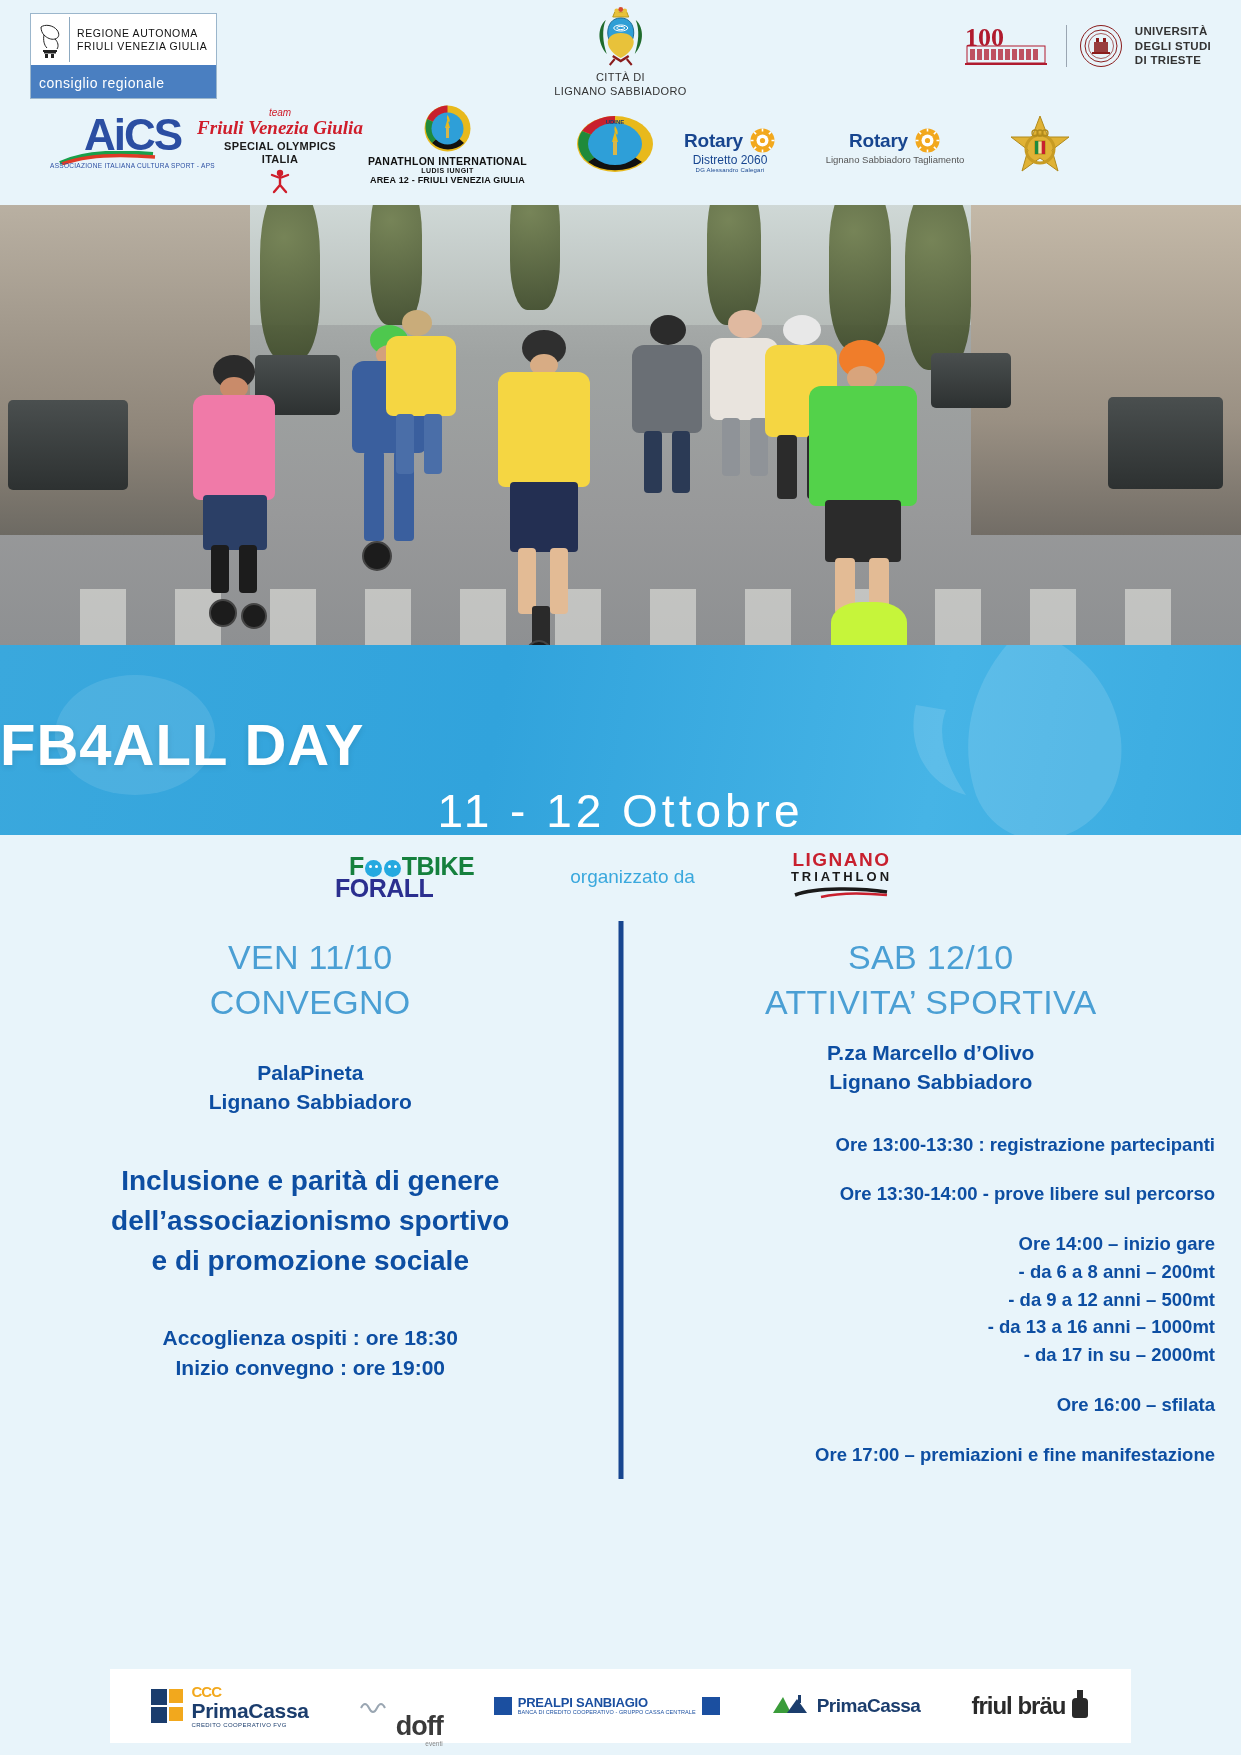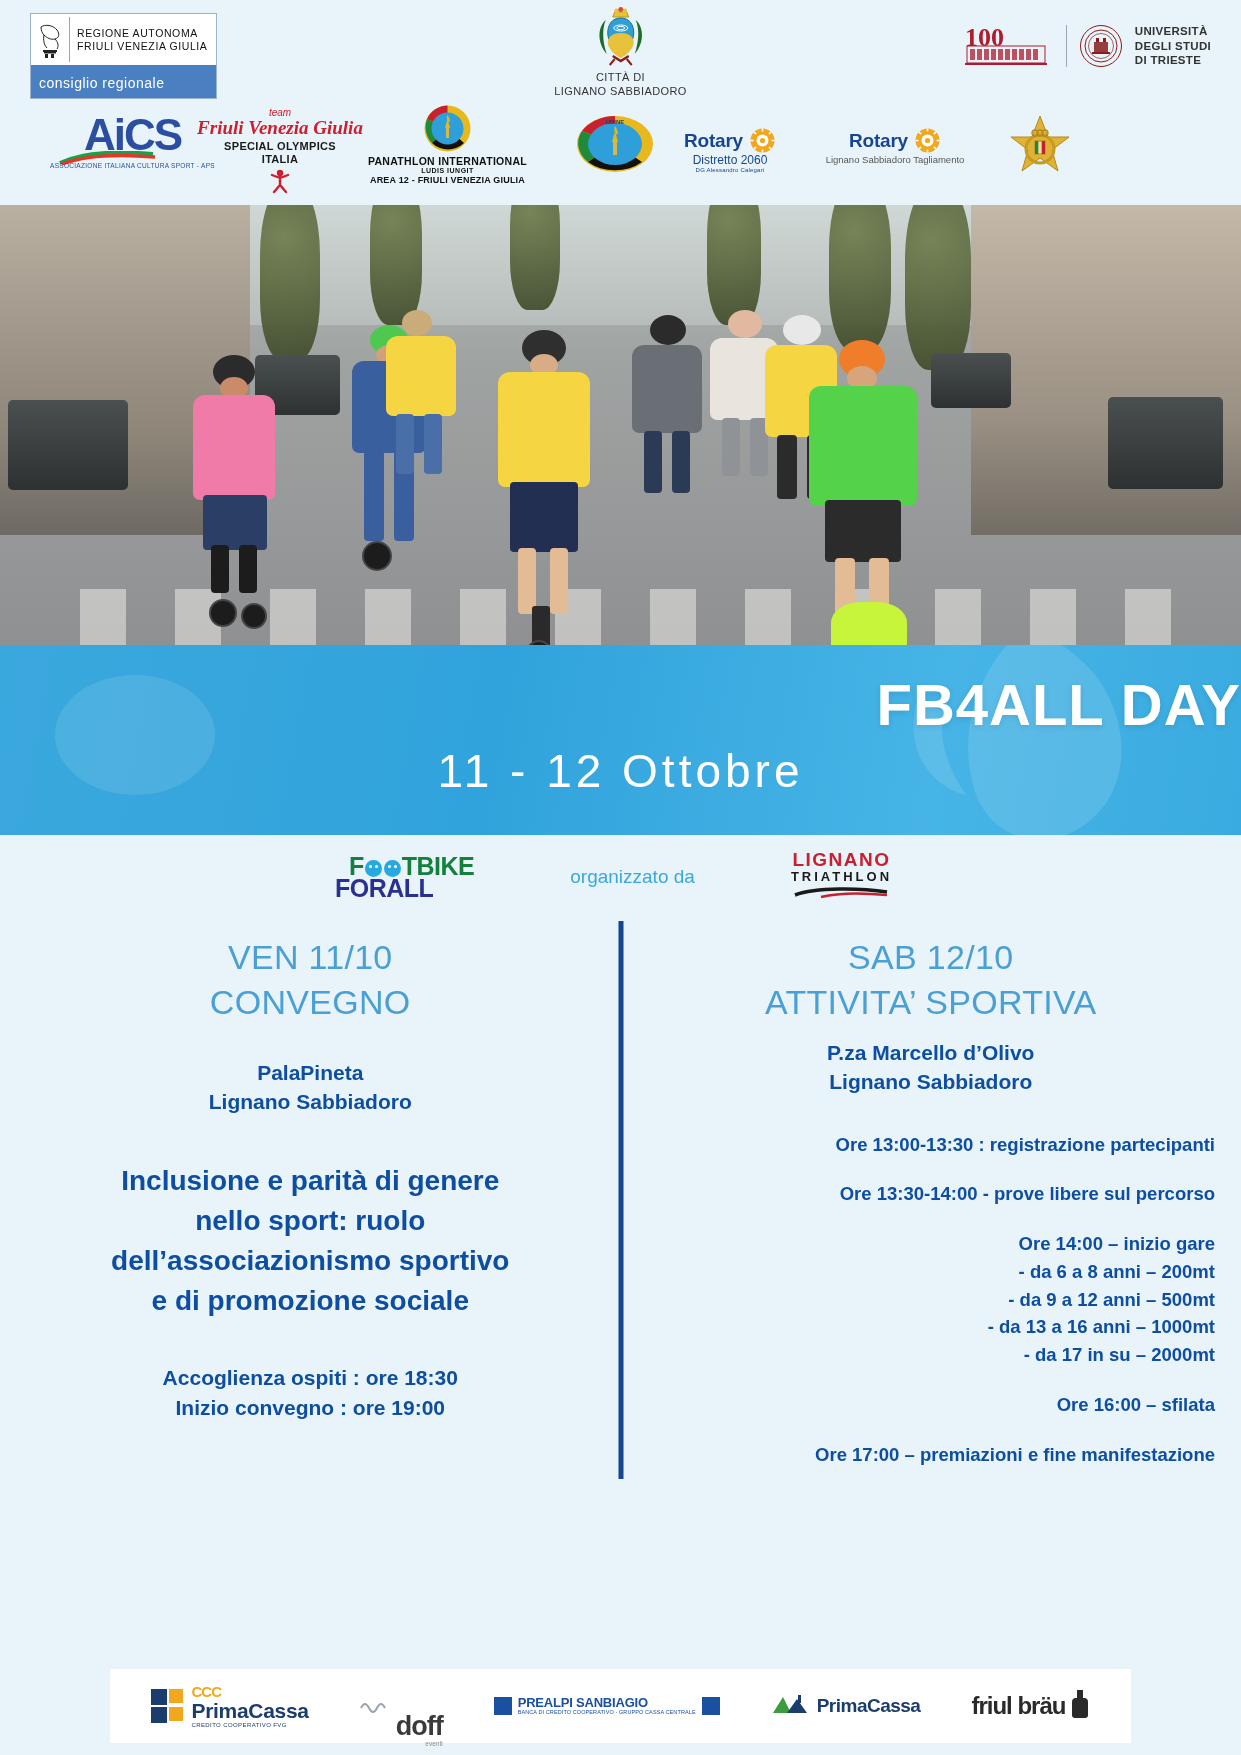--- a/index.html
+++ b/index.html
@@ -95,22 +95,22 @@
   .kid .leg{position:absolute;background:#e3bb95;border-radius:4px;}
   .scoot{position:absolute;border-radius:3px;background:#2a2a2a;}
   .wheel{position:absolute;border-radius:50%;background:#1c1c1c;border:2px solid #444;}
 
   
   .banner{position:relative;width:1241px;height:190px;
     background:linear-gradient(100deg,#3aa8dd 0%,#31a3dc 40%,#46b4e6 75%,#3aabe0 100%);
     overflow:hidden;}
   .banner .ghost{position:absolute;right:55px;top:-30px;width:330px;height:260px;opacity:.12;}
   .banner .ghost2{position:absolute;left:35px;top:-10px;width:200px;height:200px;opacity:.10;}
-  .banner .title{position:relative;text-align:right;color:#fff;font-weight:bold;
-    font-size:58px;letter-spacing:1px;padding-top:26px;text-shadow:0 2px 6px rgba(0,0,0,.10);}
+  .banner .title{position:relative;text-align:left;color:#fff;font-weight:bold;
+    font-size:58px;letter-spacing:1px;padding-top:66px;text-shadow:0 2px 6px rgba(0,0,0,.10);}
   .banner .dates{position:relative;text-align:center;color:#fff;
     font-size:46px;letter-spacing:4px;margin-top:6px;font-weight:normal;}
 
   
   .orgrow{position:relative;height:72px;display:flex;align-items:center;justify-content:center;gap:96px;padding-top:6px;}
   .fb-logo{line-height:1;text-align:left;position:relative;}
   .fb-top{font-size:25px;font-weight:bold;color:#15803d;letter-spacing:-0.5px;}
   .fb-bot{font-size:25px;font-weight:bold;color:#2b2f8f;letter-spacing:-0.5px;margin-top:-3px;margin-left:-14px;}
   .fb-bot .all{color:#2b2f8f;}
   .fb-o{display:inline-block;width:17px;height:17px;border-radius:50%;background:#25a9e0;position:relative;vertical-align:-2px;margin:0 1px;}
@@ -515,21 +515,20 @@
       <div class="dayhead">
         <span>VEN 11/10</span>
         <span class="d2">CONVEGNO</span>
       </div>
       <div class="venue">
         <div>PalaPineta</div>
         <div>Lignano Sabbiadoro</div>
       </div>
       <div class="conf-title">
         <div>Inclusione e parità di genere</div>
-        <div>nello sport: ruolo</div>
         <div>dell’associazionismo sportivo</div>
         <div>e di promozione sociale</div>
       </div>
       <div class="conf-times">
         <div>Accoglienza ospiti : ore 18:30</div>
         <div>Inizio convegno : ore 19:00</div>
       </div>
     </div>
 
     <div class="col">

